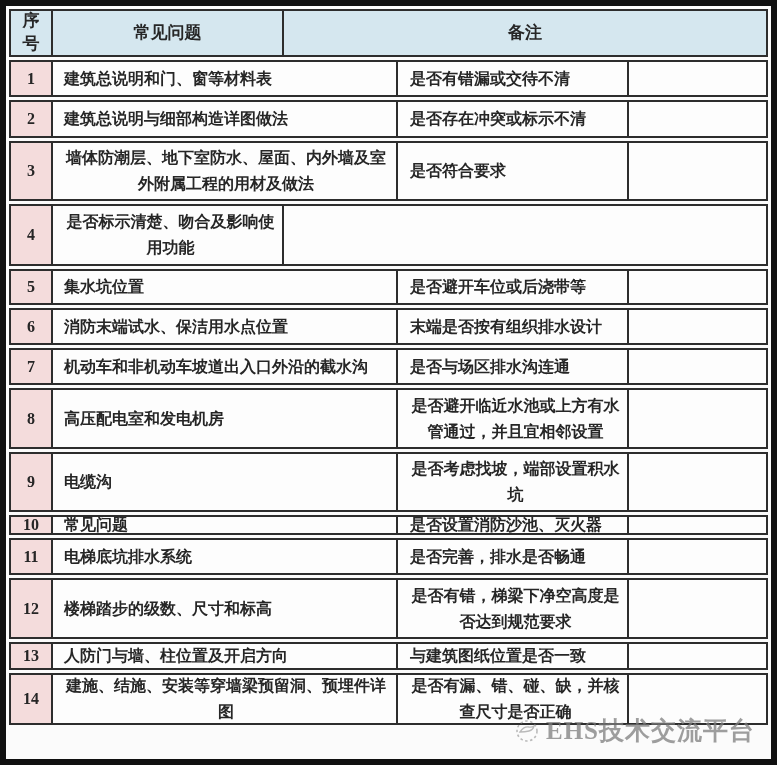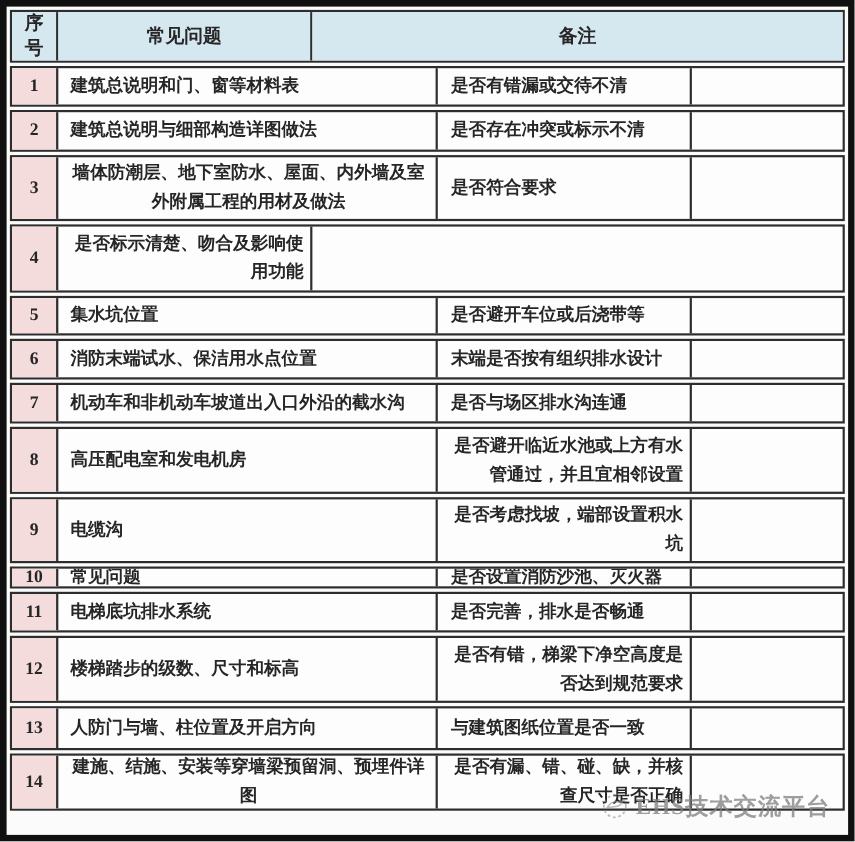--- a/index.html
+++ b/index.html
@@ -40,39 +40,39 @@
     align-items: center;
     color: #262626;
     font-weight: 700;
     font-size: 16px;
     line-height: 1.6;
     overflow: hidden;
   }
   .t-cell:last-child { border-right: none; }
   .col-no     { flex: 0 0 42px;  justify-content: center; text-align: center; background: #f4dcdc; }
   .col-content{ flex: 0 0 345px; padding: 2px 8px 2px 11px; text-align: center; }
-  .col-problem{ flex: 0 0 231px; padding: 2px 6px 2px 12px; text-align: right; }
+  .col-problem{ flex: 0 0 231px; padding: 2px 6px 2px 12px; text-align: center; }
   .col-remark { flex: 1 1 auto; }
   .header-row .t-cell {
     background: #d5e7ef;
     justify-content: center;
     text-align: center;
     padding: 0 4px;
     font-size: 17px;
   }
   .header-row .col-no { line-height: 1.35; }
   .watermark {
     position: absolute;
     right: 16px;
     bottom: 12px;
     display: flex;
     align-items: center;
     gap: 6px;
     color: rgba(125, 125, 125, 0.75);
-    font-size: 21px;
+    font-size: 25px;
     font-weight: 700;
     letter-spacing: 1px;
     pointer-events: none;
     white-space: nowrap;
   }
   .watermark svg { opacity: 0.6; }
 </style>
 </head>
 <body>
 
@@ -161,21 +161,21 @@
       <div class="t-cell col-remark"></div>
     </div>
 
     <div class="t-row" style="height:61px">
       <div class="t-cell col-no">12</div>
       <div class="t-cell col-content">楼梯踏步的级数、尺寸和标高</div>
       <div class="t-cell col-problem">是否有错，梯梁下净空高度是否达到规范要求</div>
       <div class="t-cell col-remark"></div>
     </div>
 
-    <div class="t-row" style="height:40px">
+    <div class="t-row" style="height:28px">
       <div class="t-cell col-no">13</div>
       <div class="t-cell col-content">人防门与墙、柱位置及开启方向</div>
       <div class="t-cell col-problem">与建筑图纸位置是否一致</div>
       <div class="t-cell col-remark"></div>
     </div>
 
     <div class="t-row" style="height:52px">
       <div class="t-cell col-no">14</div>
       <div class="t-cell col-content">建施、结施、安装等穿墙梁预留洞、预埋件详图</div>
       <div class="t-cell col-problem">是否有漏、错、碰、缺，并核查尺寸是否正确</div>

